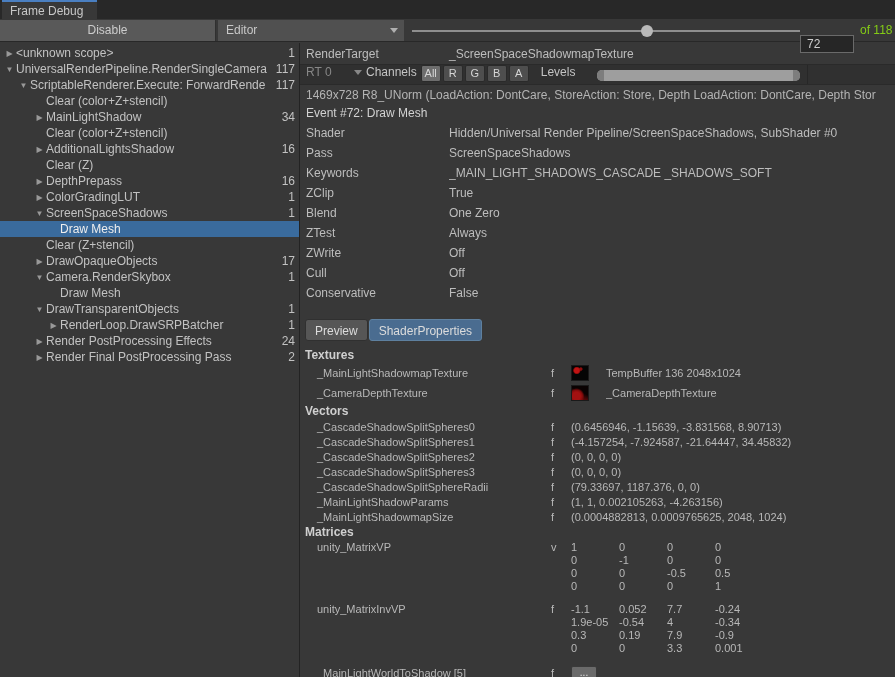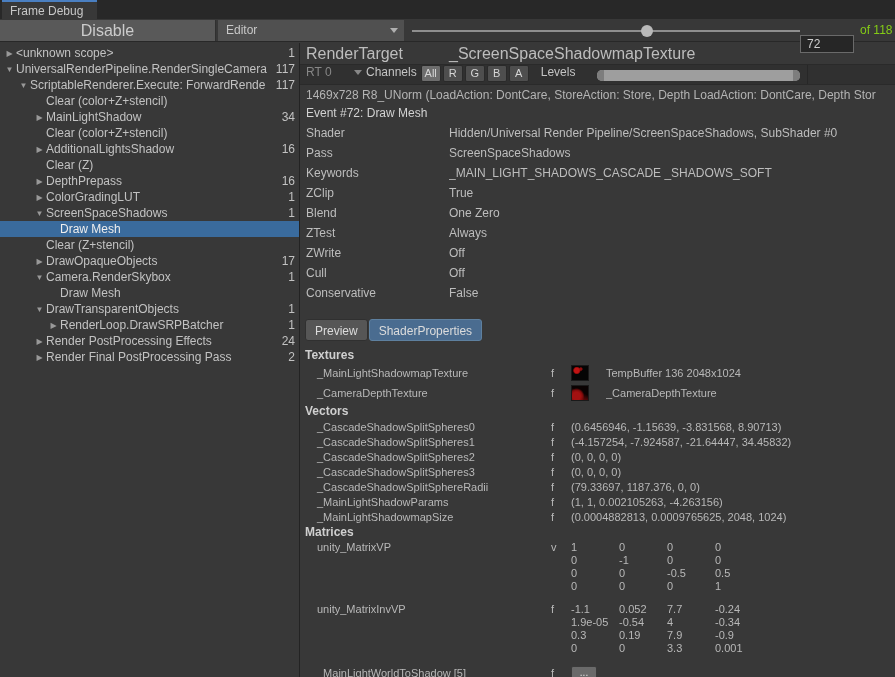--- a/index.html
+++ b/index.html
@@ -10,21 +10,21 @@
   
   .tabstrip { height:19px; background:#282828; display:flex; align-items:flex-end; }
   .wintab { margin-left:2px; height:19px; padding:0 14px 0 8px; background:#383838;
             border-top:2px solid #4a7fc1; color:#c8c8c8; font-size:12px;
             display:flex; align-items:center; }
 
   
   .toolbar { height:23px; background:#383838; border-bottom:1px solid #282828;
              display:flex; align-items:center; position:relative; }
   .btn-disable { width:216px; height:21px; background:#595959; color:#cccccc;
-                 font-size:16px; text-align:center; line-height:21px; border-right:1px solid #303030; }
+                 font-size:12px; text-align:center; line-height:21px; border-right:1px solid #303030; }
   .dd-editor { width:186px; height:21px; background:#505050; color:#c8c8c8; font-size:12px;
                padding-left:8px; line-height:21px; position:relative; margin-left:2px; }
   .dd-editor .caret { position:absolute; right:6px; top:8px; width:0; height:0;
                       border-left:4px solid transparent; border-right:4px solid transparent;
                       border-top:5px solid #b0b0b0; }
   .fslider { position:absolute; left:412px; top:11px; width:388px; height:2px; background:#8f8f8f; }
   .fslider .handle { position:absolute; left:229px; top:-5px; width:12px; height:12px;
                      border-radius:50%; background:#b9b9b9; }
   .ffield { position:absolute; left:800px; top:16px; width:54px; height:18px; background:#262626;
             border:1px solid #6a6a6a; color:#cfcfcf; font-size:12px; padding-left:6px; line-height:16px; }
@@ -38,21 +38,21 @@
   
   .trow { height:16px; display:flex; align-items:center; font-size:12px; color:#c2c2c2; white-space:nowrap; }
   .trow.sel { background:#3a6b9d; color:#eeeeee; }
   .arr { width:13px; font-size:8px; color:#999999; text-align:center; flex:none; }
   .sp { width:13px; flex:none; }
   .i0 { padding-left:3px; } .i1 { padding-left:17px; } .i2 { padding-left:33px; } .i3 { padding-left:47px; }
   .tlabel { flex:1; overflow:hidden; text-overflow:clip; }
   .tcount { flex:none; padding-right:4px; text-align:right; }
 
   
-  .rt-row { height:21px; display:flex; align-items:center; font-size:16px; }
+  .rt-row { height:21px; display:flex; align-items:center; font-size:12px; }
   .rt-row .plabel { width:149px; padding-left:6px; color:#bdbdbd; }
   .rtbar { height:21px; background:#303030; border-top:1px solid #2a2a2a; border-bottom:1px solid #2a2a2a;
            display:flex; align-items:flex-start; font-size:12px; position:relative; }
   .rt-dd { width:66px; color:#878787; padding-left:6px; position:relative; }
   .rt-dd .caret { position:absolute; right:4px; top:5px; width:0; height:0;
                   border-left:4px solid transparent; border-right:4px solid transparent;
                   border-top:5px solid #878787; }
   .ch-label { color:#c4c4c4; margin-right:4px; }
   .chbtn { width:20px; height:17px; margin-right:2px; background:#4e4e4e; border:1px solid #2a2a2a;
            color:#d6d6d6; font-size:11px; text-align:center; line-height:15px; border-radius:2px; }

